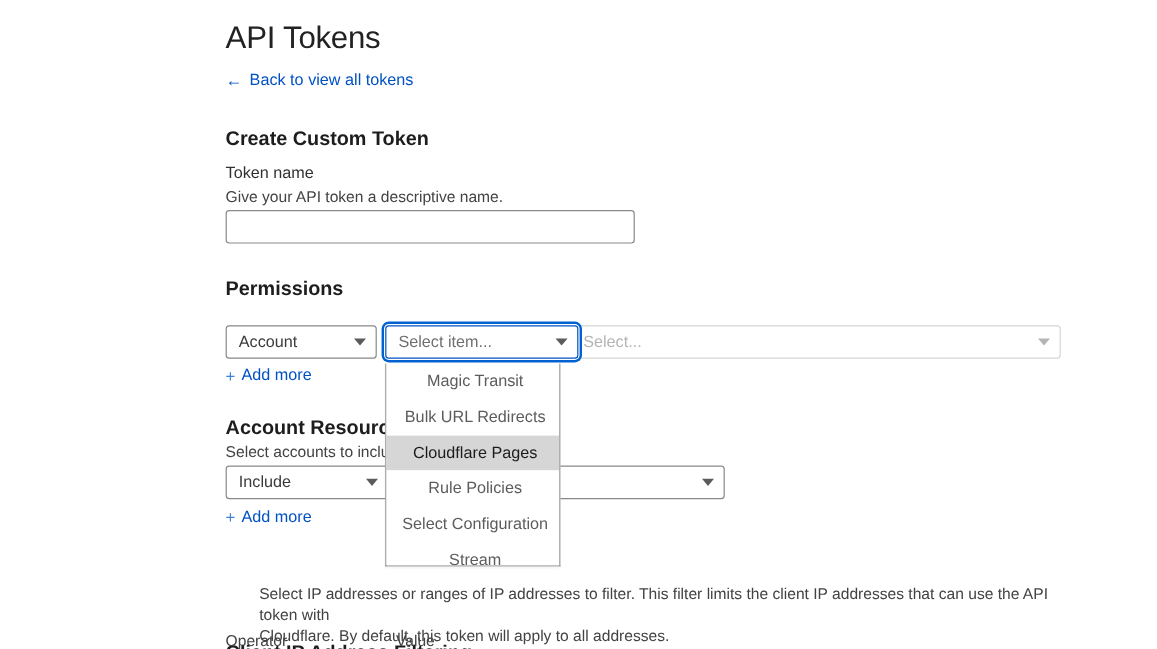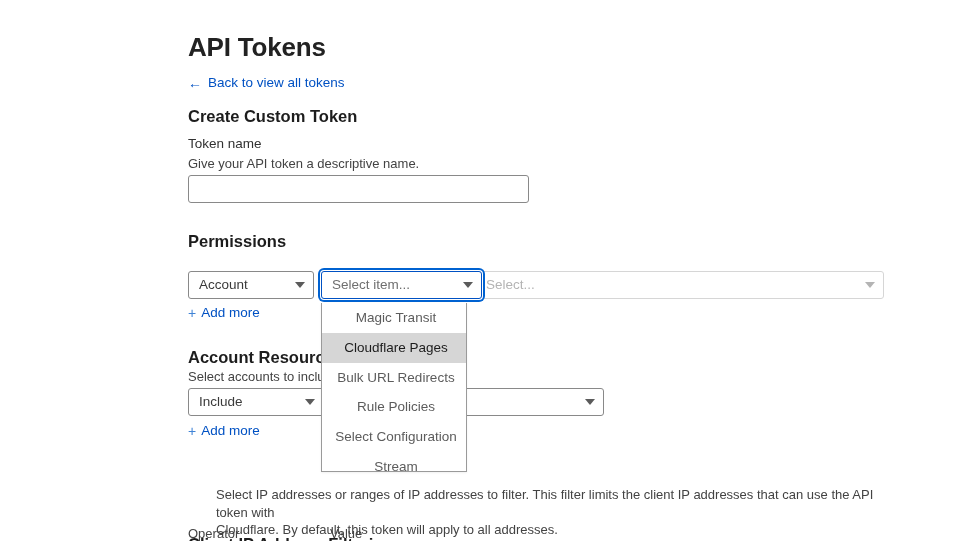--- a/index.html
+++ b/index.html
@@ -27,25 +27,25 @@
   .content {
     position: absolute;
     left: 188px;
     top: 0;
     width: 700px;
   }
 
   
   .page-title {
     font-size: 26px;
-    font-weight: bold;
+    font-weight: normal;
     color: #222222;
     letter-spacing: -0.2px;
     margin: 0;
-    padding-top: 32px;
+    padding-top: 16px;
     line-height: 30px;
   }
 
   .back-link {
     display: inline-flex;
     align-items: center;
     gap: 6px;
     margin-top: 13px;
     font-size: 13.5px;
     color: #0051c3;
@@ -306,20 +306,20 @@
     <div class="cliphelp-line">Cloudflare. By default, this token will apply to all addresses.</div>
   </div>
 
   <div class="colhead-row">
     <div class="colhead colhead-operator">Operator</div>
     <div class="colhead colhead-value">Value</div>
   </div>
 
   <div class="dropdown-menu">
     <div class="dropdown-item">Magic Transit</div>
+    <div class="dropdown-item">Bulk URL Redirects</div>
     <div class="dropdown-item highlighted">Cloudflare Pages</div>
-    <div class="dropdown-item">Bulk URL Redirects</div>
     <div class="dropdown-item">Rule Policies</div>
     <div class="dropdown-item">Select Configuration</div>
     <div class="dropdown-item">Stream</div>
   </div>
 
 </div>
 
 </body></html>

